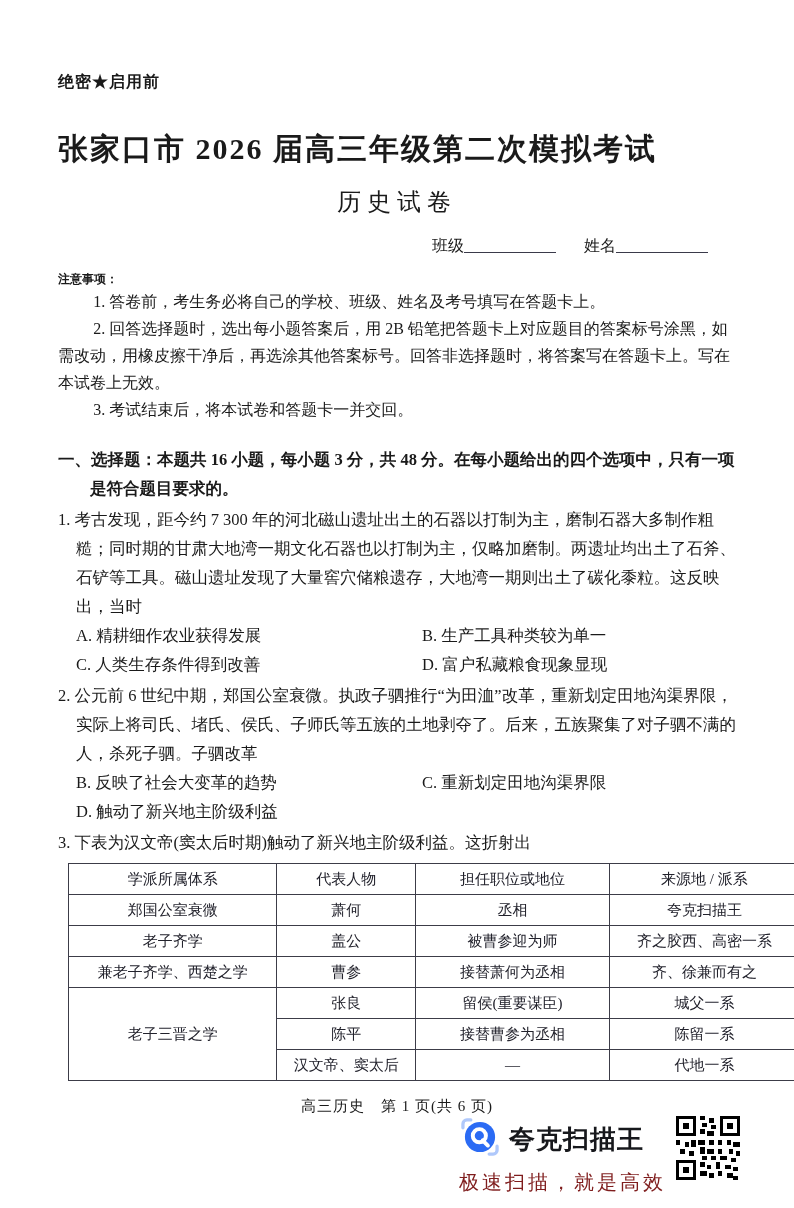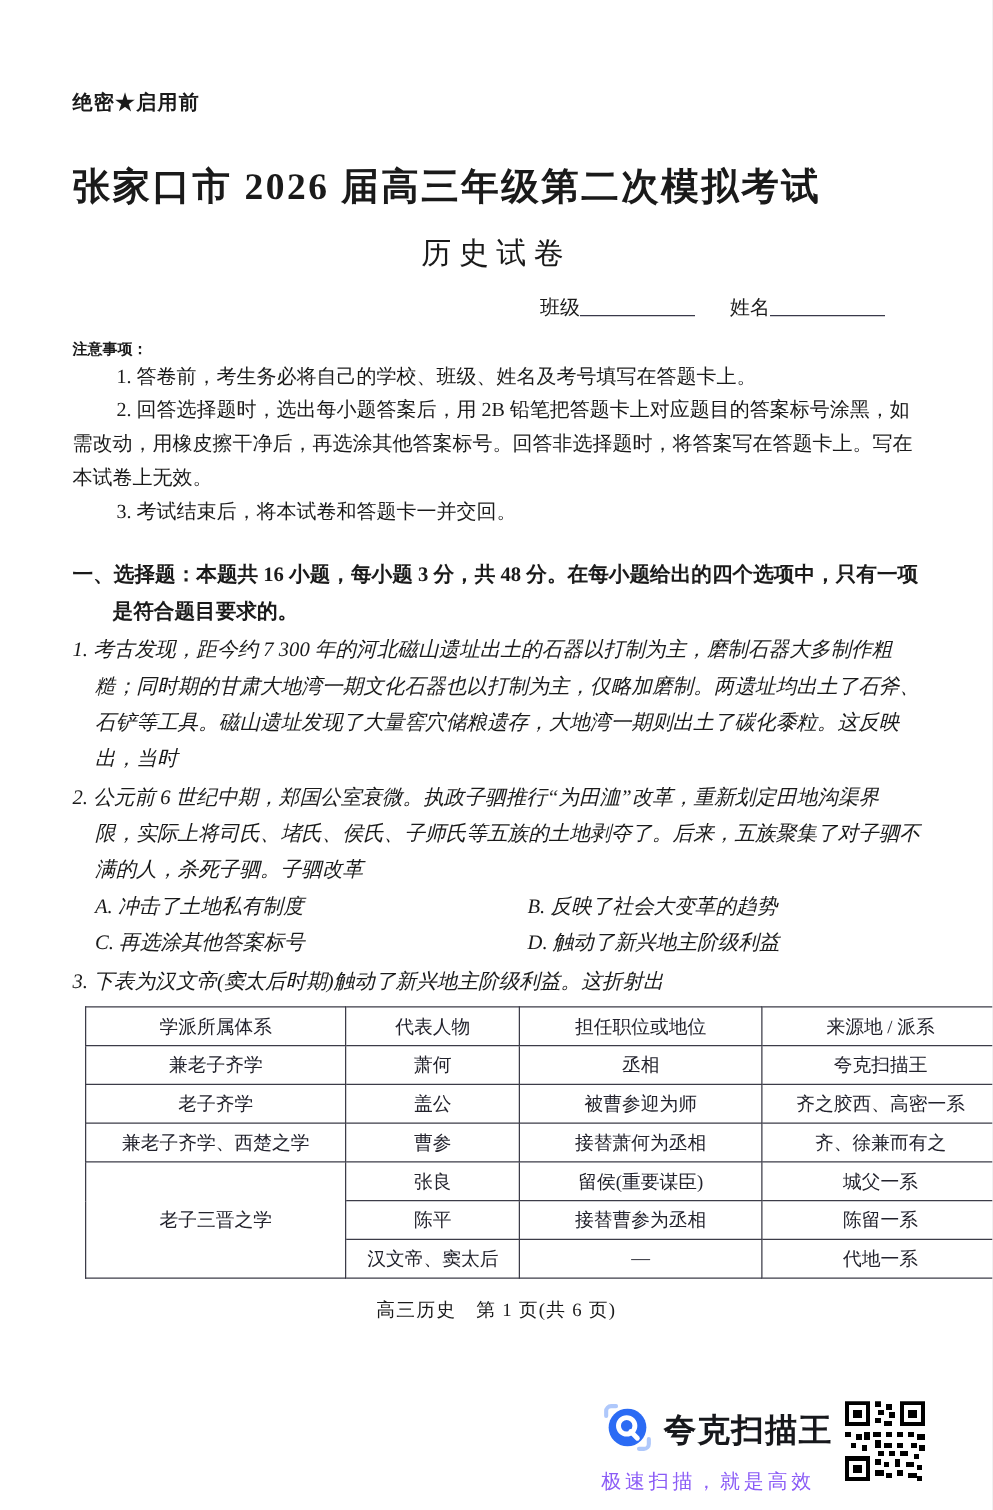--- a/index.html
+++ b/index.html
@@ -65,21 +65,21 @@
 
   .section-header {
     margin-top: 22px;
     font-size: 16.5px;
     font-weight: bold;
     line-height: 29px;
     padding-left: 32px;
     text-indent: -32px;
   }
 
-  .question { margin-top: 2px; font-style: italic; }
+  .question { margin-top: 2px; }
   .question-stem {
     font-size: 16.5px;
     line-height: 29px;
     padding-left: 18px;
     text-indent: -18px;
   }
   .options {
     display: grid;
     grid-template-columns: 346px 1fr;
     padding-left: 18px;
@@ -125,22 +125,22 @@
   .scanner-left { display: flex; flex-direction: column; }
   .scanner-top { display: flex; align-items: center; gap: 8px; }
   .scanner-name {
     font-size: 26px;
     font-weight: bold;
     color: #17181c;
     letter-spacing: 1px;
   }
   .scanner-tagline {
     margin-top: 7px;
-    font-size: 16px;
-    color: #8b5cf6;
+    font-size: 20px;
+    color: #7f1d1d;
     letter-spacing: 3px;
   }
   .qr { width: 64px; height: 64px; display: block; }
 </style>
 </head>
 <body>
 
 <div class="page">
   <div class="content">
 
@@ -155,28 +155,33 @@
 
     <div class="notice-head">注意事项：</div>
     <p class="notice">1. 答卷前，考生务必将自己的学校、班级、姓名及考号填写在答题卡上。</p>
     <p class="notice">2. 回答选择题时，选出每小题答案后，用 2B 铅笔把答题卡上对应题目的答案标号涂黑，如需改动，用橡皮擦干净后，再选涂其他答案标号。回答非选择题时，将答案写在答题卡上。写在本试卷上无效。</p>
     <p class="notice">3. 考试结束后，将本试卷和答题卡一并交回。</p>
 
     <div class="section-header">一、选择题：本题共 16 小题，每小题 3 分，共 48 分。在每小题给出的四个选项中，只有一项是符合题目要求的。</div>
 
     <div class="question">
       <p class="question-stem"><span>1.</span> <span>考古发现，距今约 7 300 年的河北磁山遗址出土的石器以打制为主，磨制石器大多制作粗糙；同时期的甘肃大地湾一期文化石器也以打制为主，仅略加磨制。两遗址均出土了石斧、石铲等工具。磁山遗址发现了大量窖穴储粮遗存，大地湾一期则出土了碳化黍粒。这反映出，当时</span></p>
+      <div class="options">
+        <span>A. 精耕细作农业获得发展</span>
+        <span>B. 生产工具种类较为单一</span>
+        <span>C. 人类生存条件得到改善</span>
+        <span>D. 富户私藏粮食现象显现</span>
+      </div>
     </div>
 
     <div class="question">
       <p class="question-stem"><span>2.</span> <span>公元前 6 世纪中期，郑国公室衰微。执政子驷推行“为田洫”改革，重新划定田地沟渠界限，实际上将司氏、堵氏、侯氏、子师氏等五族的土地剥夺了。后来，五族聚集了对子驷不满的人，杀死子驷。子驷改革</span></p>
       <div class="options">
-        <span>A. 冲击了土地私有制度</span>
         <span>B. 反映了社会大变革的趋势</span>
-        <span>C. 再选涂其他答案标号</span>
+        <span>C. 重新划定田地沟渠界限</span>
         <span>D. 触动了新兴地主阶级利益</span>
       </div>
     </div>
 
     <div class="question">
       <p class="question-stem"><span>3.</span> <span>下表为汉文帝(窦太后时期)触动了新兴地主阶级利益。这折射出</span></p>
     </div>
 
     <table class="exam-table">
       <colgroup>
@@ -188,21 +193,21 @@
       <thead>
         <tr>
           <th>学派所属体系</th>
           <th>代表人物</th>
           <th>担任职位或地位</th>
           <th>来源地 / 派系</th>
         </tr>
       </thead>
       <tbody>
         <tr>
-          <td>兼老子齐学</td>
+          <td>郑国公室衰微</td>
           <td>萧何</td>
           <td>丞相</td>
           <td>夸克扫描王</td>
         </tr>
         <tr>
           <td>老子齐学</td>
           <td>盖公</td>
           <td>被曹参迎为师</td>
           <td>齐之胶西、高密一系</td>
         </tr>

